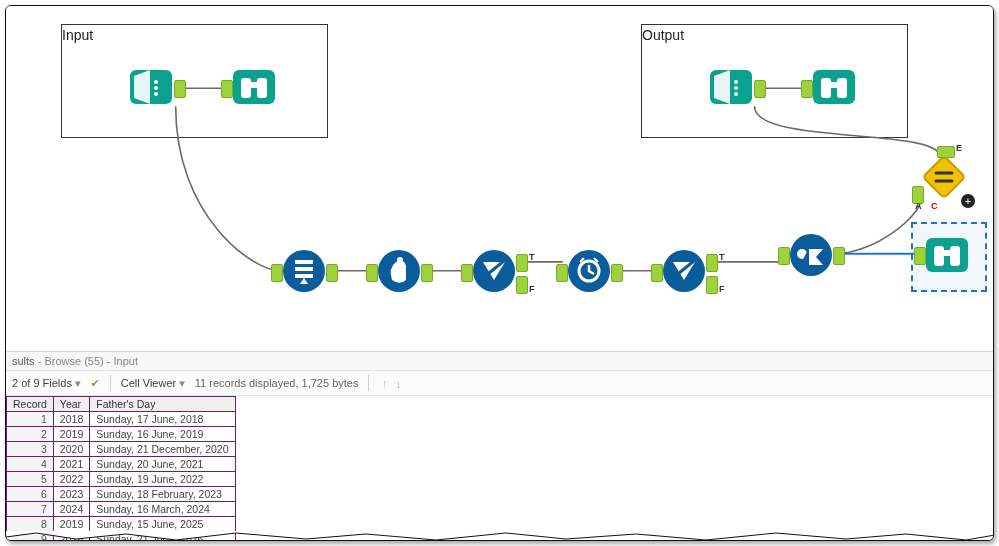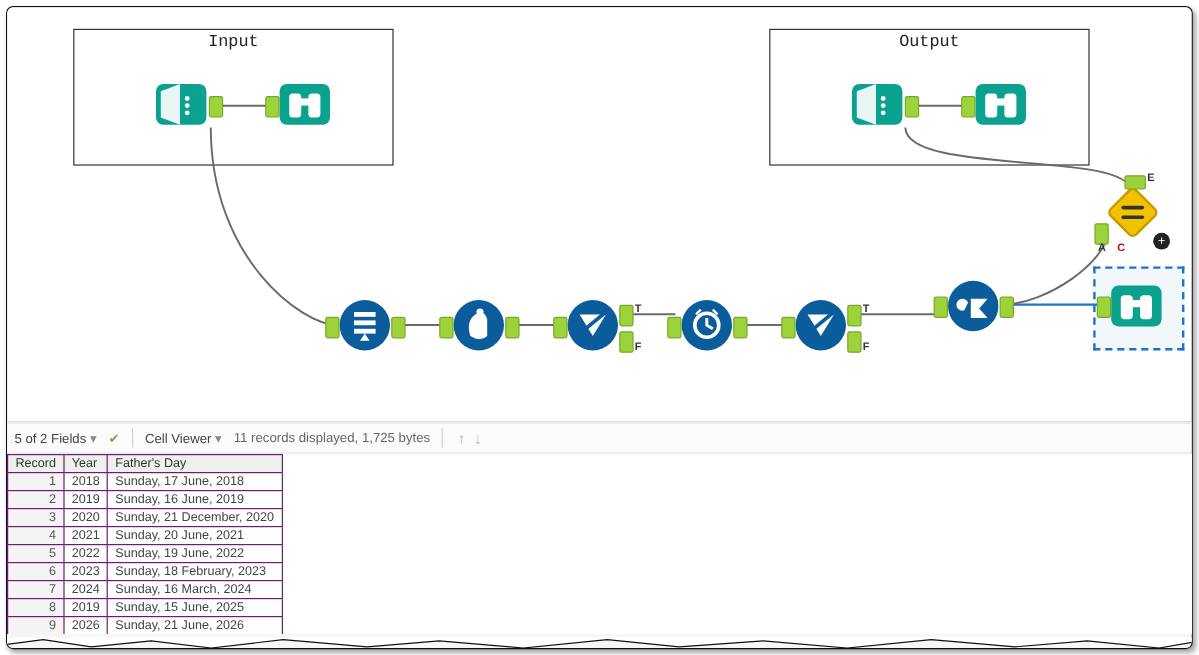--- a/index.html
+++ b/index.html
@@ -30,24 +30,22 @@
     background: #fff;
   }
   .container-box {
     position: absolute;
     border: 1px solid #333;
     background: #fff;
   }
   .container-title {
     position: absolute;
     top: 2px; left: 0; right: 0;
-    text-align: center;
     font-size: 14px;
     color: #222;
-    font-family: Liberation Mono, monospace;
   }
 
   
   .tool {
     position: absolute;
     width: 46px; height: 46px;
     display: flex; align-items: center; justify-content: center;
   }
   .tool svg { display: block; }
   .anchor {
@@ -340,24 +338,29 @@
             <rect x="26" y="14" width="10" height="20" rx="3"></rect>
             <rect x="19" y="18" width="8" height="6"></rect>
           </g>
         </svg>
     </div>
     <div class="anchor" style="left:908px; top:241px;"></div>
 
   </div>
 
   <div class="results">
+    <div class="results-header">
+      <span>sults</span>
+      <span style="color:#999;"> - </span>
+      <span style="color:#888;">Browse (55) - Input</span>
+    </div>
 
     <div class="results-toolbar">
       <span>
-        <span>5 of 2 Fields</span>
+        <span>2 of 9 Fields</span>
         <span class="chev"> ▾</span>
       </span>
       <span style="color:#8aa04e;">✔</span>
       <span class="sep"></span>
       <span>
         <span>Cell Viewer</span>
         <span class="chev"> ▾</span>
       </span>
       <span style="color:#666;">11 records displayed, 1,725 bytes</span>
       <span class="sep"></span>

